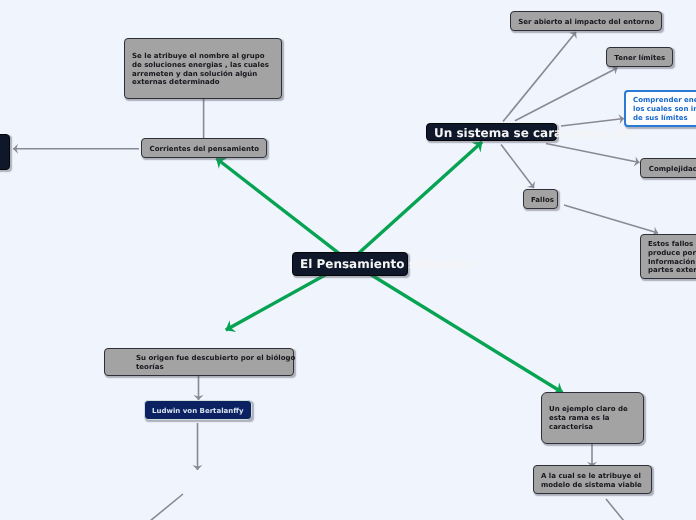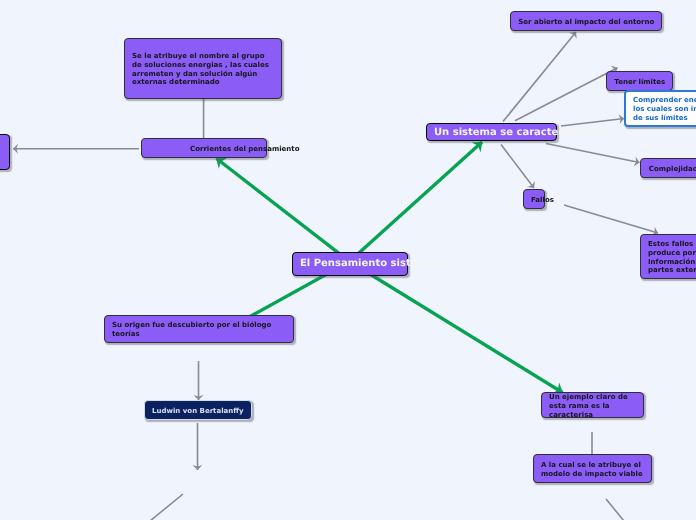--- a/index.html
+++ b/index.html
@@ -6,24 +6,24 @@
   body{width:696px;height:520px;background:#f0f4fd;overflow:hidden;
        font-family:"DejaVu Sans", sans-serif;-webkit-font-smoothing:antialiased;text-rendering:geometricPrecision;}
   #canvas{position:relative;width:696px;height:520px;background:#f0f4fd;}
   .node .lbl{will-change:transform;}
   svg.links{position:absolute;left:0;top:0;width:696px;height:520px;pointer-events:none;}
   .node{position:absolute;box-sizing:border-box;border-radius:4px;
         display:flex;align-items:center;z-index:5;
         font-size:7px;font-weight:bold;line-height:8.8px;}
   .node .lbl{display:block;width:100%;padding:0 7px;white-space:nowrap;position:relative;top:1px;}
   .node .ln{display:block;}
-  .n-white{background:#8b5cf6;border:1.7px solid #2f2f37;color:#16161c;
+  .n-white{background:#a3a3a3;border:1.7px solid #2f2f37;color:#16161c;
            box-shadow:1.2px 1.2px 1.2px rgba(80,80,95,.42);}
-  .n-black{background:#8b5cf6;border:1.5px solid #060606;color:#f4f4f4;
-           box-shadow:1.2px 1.2px 1.2px rgba(80,80,95,.42);font-size:10px;}
+  .n-black{background:#0f172a;border:1.5px solid #060606;color:#f4f4f4;
+           box-shadow:1.2px 1.2px 1.2px rgba(80,80,95,.42);font-size:12px;}
   .n-blue{background:#fdfdfd;border:2px solid #2a7ad6;color:#1668cf;
           box-shadow:1.2px 1.2px 1.2px rgba(80,80,95,.42);}
   .n-navy{background:#0b2161;border:1px solid #cfdcd8;color:#d5e1ee;
           box-shadow:1.2px 1.2px 1.2px rgba(80,80,95,.42);font-size:7px;}
   .center{text-align:center;}
 </style>
 </head>
 <body>
 
 <div id="canvas">
@@ -54,21 +54,21 @@
         <line x1="183" y1="494" x2="150" y2="521" stroke="#8a8a94" stroke-width="1.6"></line>
         <line x1="592" y1="432" x2="592" y2="467" stroke="#8a8a94" stroke-width="1.6" marker-end="url(#ah-gray)"></line>
         <line x1="606" y1="499" x2="624" y2="521" stroke="#8a8a94" stroke-width="1.6"></line>
       </g>
   </svg>
 <div class="node n-black" style="left: 291.7px; top: 251.7px; width: 116.6px; height: 24px;">
       <span class="lbl center">
         <span class="ln">El Pensamiento sistemico</span>
       </span>
     </div>
-    <div class="node n-white" style="left: 140.7px; top: 137.7px; width: 126.6px; height: 20.6px; padding-left: 41px;">
+    <div class="node n-white" style="left: 140.7px; top: 137.7px; width: 126.6px; height: 20.6px;">
       <span class="lbl center">
         <span class="ln">Corrientes del pensamiento</span>
       </span>
     </div>
     <div class="node n-white" style="left: 123.7px; top: 37.7px; width: 158.6px; height: 61px;">
       <span class="lbl">
         <span class="ln">Se le atribuye el nombre al grupo</span>
         <span class="ln">de soluciones energias , las cuales</span>
         <span class="ln">arremeten y dan solución algún</span>
         <span class="ln">externas determinado</span>
@@ -82,67 +82,67 @@
     <div class="node n-black" style="left: 425.7px; top: 122.7px; width: 131.6px; height: 18.6px;">
       <span class="lbl center">
         <span class="ln">Un sistema se caracterisa por</span>
       </span>
     </div>
     <div class="node n-white" style="left: 509.7px; top: 10.7px; width: 152.6px; height: 20.6px;">
       <span class="lbl center">
         <span class="ln">Ser abierto al impacto del entorno</span>
       </span>
     </div>
-    <div class="node n-white" style="left: 605.7px; top: 46.7px; width: 67.6px; height: 20.6px; margin-top: 24px;">
+    <div class="node n-white" style="left: 605.7px; top: 46.7px; width: 67.6px; height: 20.6px;">
       <span class="lbl center">
         <span class="ln">Tener límites</span>
       </span>
     </div>
     <div class="node n-blue" style="left: 623.7px; top: 89.7px; width: 130.6px; height: 37.6px;">
       <span class="lbl">
         <span class="ln">Comprender energias</span>
         <span class="ln">los cuales son internos</span>
         <span class="ln">de sus límites</span>
       </span>
     </div>
     <div class="node n-white" style="left: 639.5px; top: 158px; width: 66.6px; height: 20.2px;">
       <span class="lbl center">
         <span class="ln">Complejidad</span>
       </span>
     </div>
-    <div class="node n-white" style="left: 522.7px; top: 188.7px; width: 22px; height: 20.6px;">
+    <div class="node n-white" style="left: 522.7px; top: 188.7px; width: 35px; height: 20.6px;">
       <span class="lbl center">
         <span class="ln">Fallos</span>
       </span>
     </div>
     <div class="node n-white" style="left: 639.7px; top: 233.7px; width: 110.6px; height: 45.6px;">
       <span class="lbl">
         <span class="ln">Estos fallos se</span>
         <span class="ln">produce por la</span>
         <span class="ln">Información de</span>
         <span class="ln">partes externas</span>
       </span>
     </div>
-    <div class="node n-white" style="left: 103.7px; top: 315px; width: 190.6px; height: 27.6px;">
+    <div class="node n-white" style="left: 103.7px; top: 348px; width: 190.6px; height: 27.6px; padding-left: 24px;">
       <span class="lbl">
         <span class="ln">Su origen fue descubierto por el biólogo</span>
         <span class="ln">teorías</span>
       </span>
     </div>
     <div class="node n-navy" style="left: 144.4px; top: 399.9px; width: 107.6px; height: 20.6px;">
       <span class="lbl center">
         <span class="ln">Ludwin von Bertalanffy</span>
       </span>
     </div>
-    <div class="node n-white" style="left: 540.7px; top: 391.7px; width: 103.6px; height: 26px;">
+    <div class="node n-white" style="left: 540.7px; top: 391.7px; width: 103.6px; height: 52px; border-radius: 6px;">
       <span class="lbl">
         <span class="ln">Un ejemplo claro de</span>
         <span class="ln">esta rama es la</span>
         <span class="ln">caracterisa</span>
       </span>
     </div>
-    <div class="node n-white" style="left: 532.7px; top: 454px; width: 119.1px; height: 28.6px;">
+    <div class="node n-white" style="left: 532.7px; top: 465px; width: 119.1px; height: 28.6px;">
       <span class="lbl">
         <span class="ln">A la cual se le atribuye el</span>
-        <span class="ln">modelo de impacto viable</span>
+        <span class="ln">modelo de sistema viable</span>
       </span>
     </div>
   </div>
 
 </body></html>

